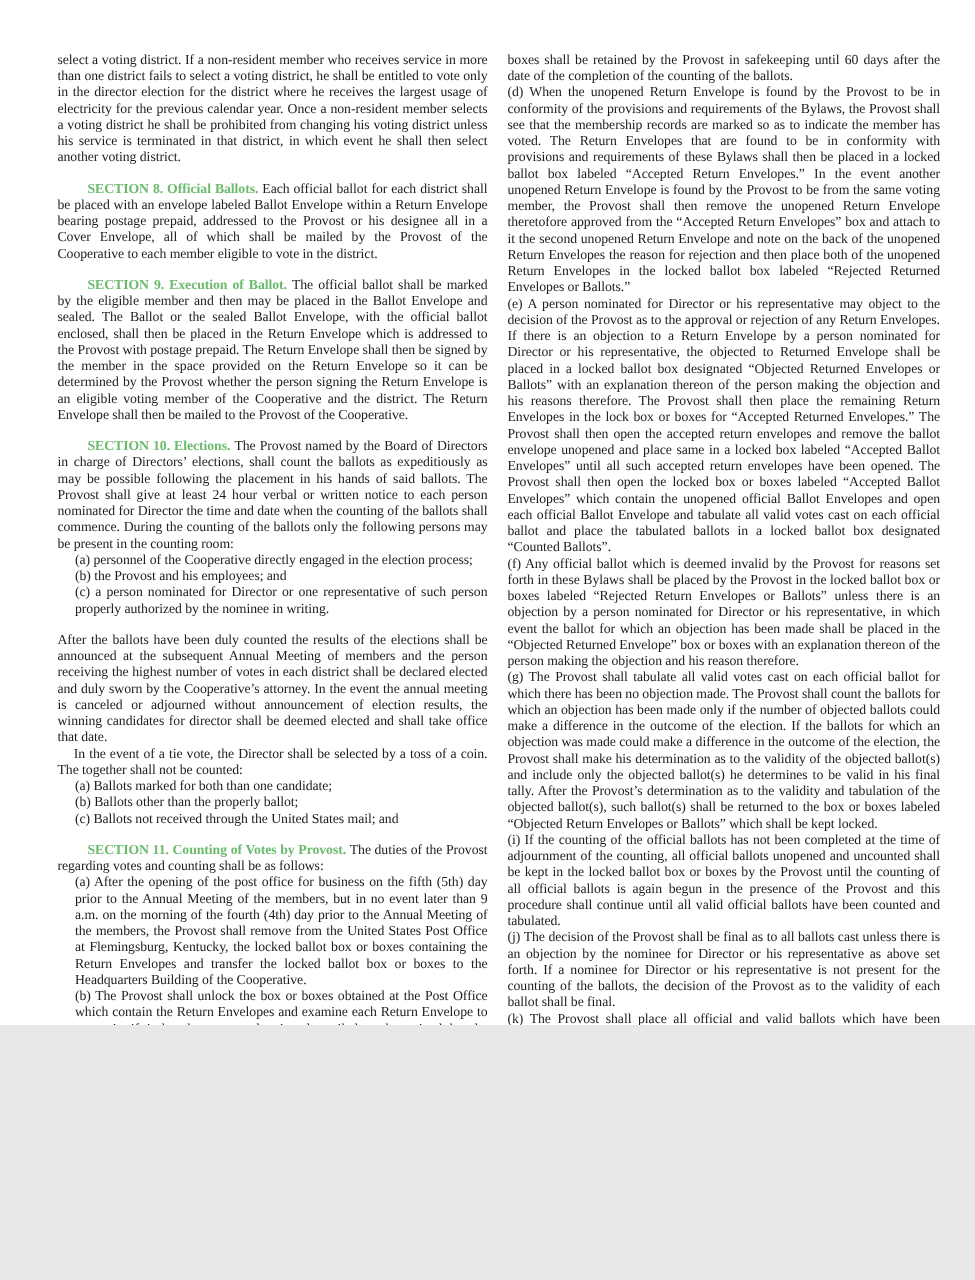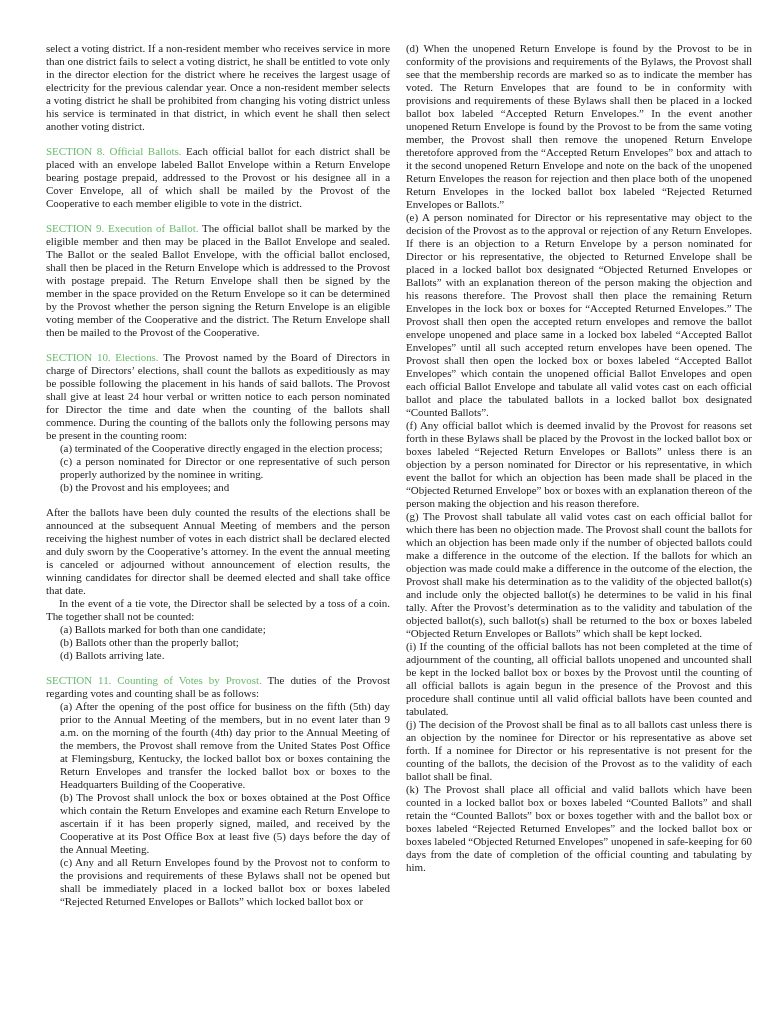--- a/index.html
+++ b/index.html
@@ -3,21 +3,21 @@
 <meta charset="utf-8">
 <style>
   html, body {
     margin: 0;
     padding: 0;
     background: #e8e8e8;
   }
   .page {
     position: relative;
     width: 780px;
-    height: 1024px;
+    height: 820px;
     background: #ffffff;
     overflow: hidden;
     font-family: "Liberation Serif", "DejaVu Serif", serif;
     color: #1c1c1c;
   }
   .col {
     position: absolute;
     top: 42px;
     font-size: 11px;
     line-height: 13px;
@@ -25,46 +25,48 @@
     letter-spacing: -0.05px;
   }
   .col-left  { left: 46px;  width: 344px; }
   .col-right { left: 406px; width: 346px; }
   .blk { margin: 0; }
   .blk.gap { margin-top: 12px; }
   .p-indent { text-indent: 13px; }
   .li { padding-left: 14px; }
   .sec-head {
     color: #6cba6e;
-    font-weight: normal;
+    font-weight: bold;
+    margin-left: 24px;
   }
 </style>
 </head>
 <body>
 
 <div class="page">
   <div class="col col-left">
       <p class="blk p">select a voting district. If a non-resident member who receives service in more than one district fails to select a voting district, he shall be entitled to vote only in the director election for the district where he receives the largest usage of electricity for the previous calendar year. Once a non-resident member selects a voting district he shall be prohibited from changing his voting district unless his service is terminated in that district, in which event he shall then select another voting district.</p>
       <p class="blk section gap"><span class="sec-head">SECTION 8. Official Ballots. </span>Each official ballot for each district shall be placed with an envelope labeled Ballot Envelope within a Return Envelope bearing postage prepaid, addressed to the Provost or his designee all in a Cover Envelope, all of which shall be mailed by the Provost of the Cooperative to each member eligible to vote in the district.</p>
       <p class="blk section gap"><span class="sec-head">SECTION 9. Execution of Ballot. </span>The official ballot shall be marked by the eligible member and then may be placed in the Ballot Envelope and sealed. The Ballot or the sealed Ballot Envelope, with the official ballot enclosed, shall then be placed in the Return Envelope which is addressed to the Provost with postage prepaid. The Return Envelope shall then be signed by the member in the space provided on the Return Envelope so it can be determined by the Provost whether the person signing the Return Envelope is an eligible voting member of the Cooperative and the district. The Return Envelope shall then be mailed to the Provost of the Cooperative.</p>
       <p class="blk section gap"><span class="sec-head">SECTION 10. Elections. </span>The Provost named by the Board of Directors in charge of Directors’ elections, shall count the ballots as expeditiously as may be possible following the placement in his hands of said ballots. The Provost shall give at least 24 hour verbal or written notice to each person nominated for Director the time and date when the counting of the ballots shall commence. During the counting of the ballots only the following persons may be present in the counting room:</p>
-      <p class="blk li">(a) terminated of the Cooperative directly engaged in the election process;</p>
+      <p class="blk li">(a) personnel of the Cooperative directly engaged in the election process;</p>
+      <p class="blk li">(b) the Provost and his employees; and</p>
       <p class="blk li">(c) a person nominated for Director or one representative of such person properly authorized by the nominee in writing.</p>
-      <p class="blk li">(b) the Provost and his employees; and</p>
       <p class="blk p gap">After the ballots have been duly counted the results of the elections shall be announced at the subsequent Annual Meeting of members and the person receiving the highest number of votes in each district shall be declared elected and duly sworn by the Cooperative’s attorney. In the event the annual meeting is canceled or adjourned without announcement of election results, the winning candidates for director shall be deemed elected and shall take office that date.</p>
       <p class="blk p-indent">In the event of a tie vote, the Director shall be selected by a toss of a coin. The together shall not be counted:</p>
       <p class="blk li">(a) Ballots marked for both than one candidate;</p>
       <p class="blk li">(b) Ballots other than the properly ballot;</p>
-      <p class="blk li">(d) Ballots arriving late.</p>
+      <p class="blk li">(c) Ballots not received through the United States mail; and</p>
       <p class="blk section gap"><span class="sec-head">SECTION 11. Counting of Votes by Provost. </span>The duties of the Provost regarding votes and counting shall be as follows:</p>
       <p class="blk li">(a) After the opening of the post office for business on the fifth (5th) day prior to the Annual Meeting of the members, but in no event later than 9 a.m. on the morning of the fourth (4th) day prior to the Annual Meeting of the members, the Provost shall remove from the United States Post Office at Flemingsburg, Kentucky, the locked ballot box or boxes containing the Return Envelopes and transfer the locked ballot box or boxes to the Headquarters Building of the Cooperative.</p>
       <p class="blk li">(b) The Provost shall unlock the box or boxes obtained at the Post Office which contain the Return Envelopes and examine each Return Envelope to ascertain if it has been properly signed, mailed, and received by the Cooperative at its Post Office Box at least five (5) days before the day of the Annual Meeting.</p>
       <p class="blk li">(c) Any and all Return Envelopes found by the Provost not to conform to the provisions and requirements of these Bylaws shall not be opened but shall be immediately placed in a locked ballot box or boxes labeled “Rejected Returned Envelopes or Ballots” which locked ballot box or</p>
     </div>
   <div class="col col-right">
+      <p class="blk p">boxes shall be retained by the Provost in safekeeping until 60 days after the date of the completion of the counting of the ballots.</p>
       <p class="blk p">(d) When the unopened Return Envelope is found by the Provost to be in conformity of the provisions and requirements of the Bylaws, the Provost shall see that the membership records are marked so as to indicate the member has voted. The Return Envelopes that are found to be in conformity with provisions and requirements of these Bylaws shall then be placed in a locked ballot box labeled “Accepted Return Envelopes.” In the event another unopened Return Envelope is found by the Provost to be from the same voting member, the Provost shall then remove the unopened Return Envelope theretofore approved from the “Accepted Return Envelopes” box and attach to it the second unopened Return Envelope and note on the back of the unopened Return Envelopes the reason for rejection and then place both of the unopened Return Envelopes in the locked ballot box labeled “Rejected Returned Envelopes or Ballots.”</p>
       <p class="blk p">(e) A person nominated for Director or his representative may object to the decision of the Provost as to the approval or rejection of any Return Envelopes. If there is an objection to a Return Envelope by a person nominated for Director or his representative, the objected to Returned Envelope shall be placed in a locked ballot box designated “Objected Returned Envelopes or Ballots” with an explanation thereon of the person making the objection and his reasons therefore. The Provost shall then place the remaining Return Envelopes in the lock box or boxes for “Accepted Returned Envelopes.” The Provost shall then open the accepted return envelopes and remove the ballot envelope unopened and place same in a locked box labeled “Accepted Ballot Envelopes” until all such accepted return envelopes have been opened. The Provost shall then open the locked box or boxes labeled “Accepted Ballot Envelopes” which contain the unopened official Ballot Envelopes and open each official Ballot Envelope and tabulate all valid votes cast on each official ballot and place the tabulated ballots in a locked ballot box designated “Counted Ballots”.</p>
       <p class="blk p">(f) Any official ballot which is deemed invalid by the Provost for reasons set forth in these Bylaws shall be placed by the Provost in the locked ballot box or boxes labeled “Rejected Return Envelopes or Ballots” unless there is an objection by a person nominated for Director or his representative, in which event the ballot for which an objection has been made shall be placed in the “Objected Returned Envelope” box or boxes with an explanation thereon of the person making the objection and his reason therefore.</p>
       <p class="blk p">(g) The Provost shall tabulate all valid votes cast on each official ballot for which there has been no objection made. The Provost shall count the ballots for which an objection has been made only if the number of objected ballots could make a difference in the outcome of the election. If the ballots for which an objection was made could make a difference in the outcome of the election, the Provost shall make his determination as to the validity of the objected ballot(s) and include only the objected ballot(s) he determines to be valid in his final tally. After the Provost’s determination as to the validity and tabulation of the objected ballot(s), such ballot(s) shall be returned to the box or boxes labeled “Objected Return Envelopes or Ballots” which shall be kept locked.</p>
       <p class="blk p">(i) If the counting of the official ballots has not been completed at the time of adjournment of the counting, all official ballots unopened and uncounted shall be kept in the locked ballot box or boxes by the Provost until the counting of all official ballots is again begun in the presence of the Provost and this procedure shall continue until all valid official ballots have been counted and tabulated.</p>
       <p class="blk p">(j) The decision of the Provost shall be final as to all ballots cast unless there is an objection by the nominee for Director or his representative as above set forth. If a nominee for Director or his representative is not present for the counting of the ballots, the decision of the Provost as to the validity of each ballot shall be final.</p>
       <p class="blk p">(k) The Provost shall place all official and valid ballots which have been counted in a locked ballot box or boxes labeled “Counted Ballots” and shall retain the “Counted Ballots” box or boxes together with and the ballot box or boxes labeled “Rejected Returned Envelopes” and the locked ballot box or boxes labeled “Objected Returned Envelopes” unopened in safe-keeping for 60 days from the date of completion of the official counting and tabulating by him.</p>
     </div>
 </div>
 

